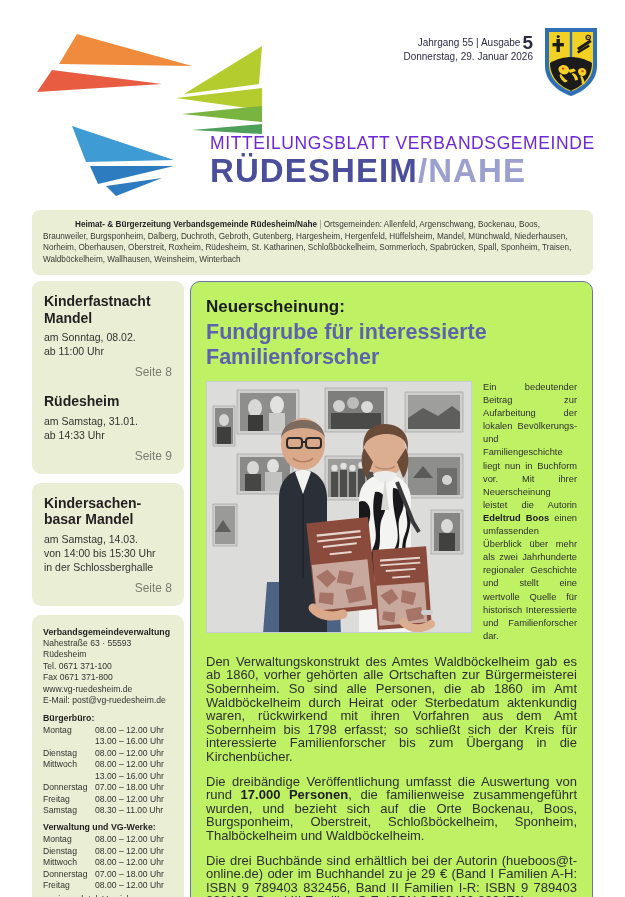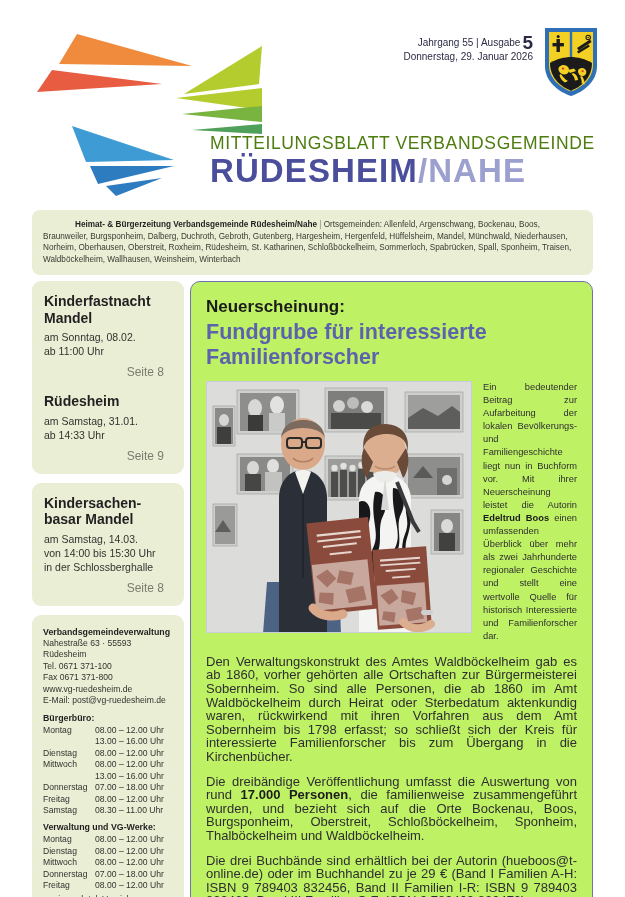--- a/index.html
+++ b/index.html
@@ -58,21 +58,21 @@
 
   .wordmark {
     position: absolute;
     left: 210px;
     top: 133px;
     width: 400px;
   }
   .wordmark-top {
     font-size: 17.5px;
     letter-spacing: 0.6px;
-    color: #4d7c0f;
+    color: #6d28d9;
     font-weight: normal;
     line-height: 20px;
     white-space: nowrap;
   }
   .wordmark-bottom {
     font-size: 33px;
     font-weight: bold;
     letter-spacing: 1.1px;
     line-height: 36px;
     white-space: nowrap;
@@ -100,21 +100,21 @@
   
   .sidebar {
     position: absolute;
     left: 32px;
     top: 281px;
     width: 152px;
   }
   .panel-green {
     background: #e9eed4;
     border-radius: 9px;
-    padding: 12px 20px 11px 12px;
+    padding: 12px 12px 11px 12px;
     box-sizing: border-box;
     margin-bottom: 9px;
   }
   .event-title {
     font-size: 14px;
     font-weight: bold;
     line-height: 16.5px;
     color: #231f20;
     margin: 0 0 4px 0;
   }

